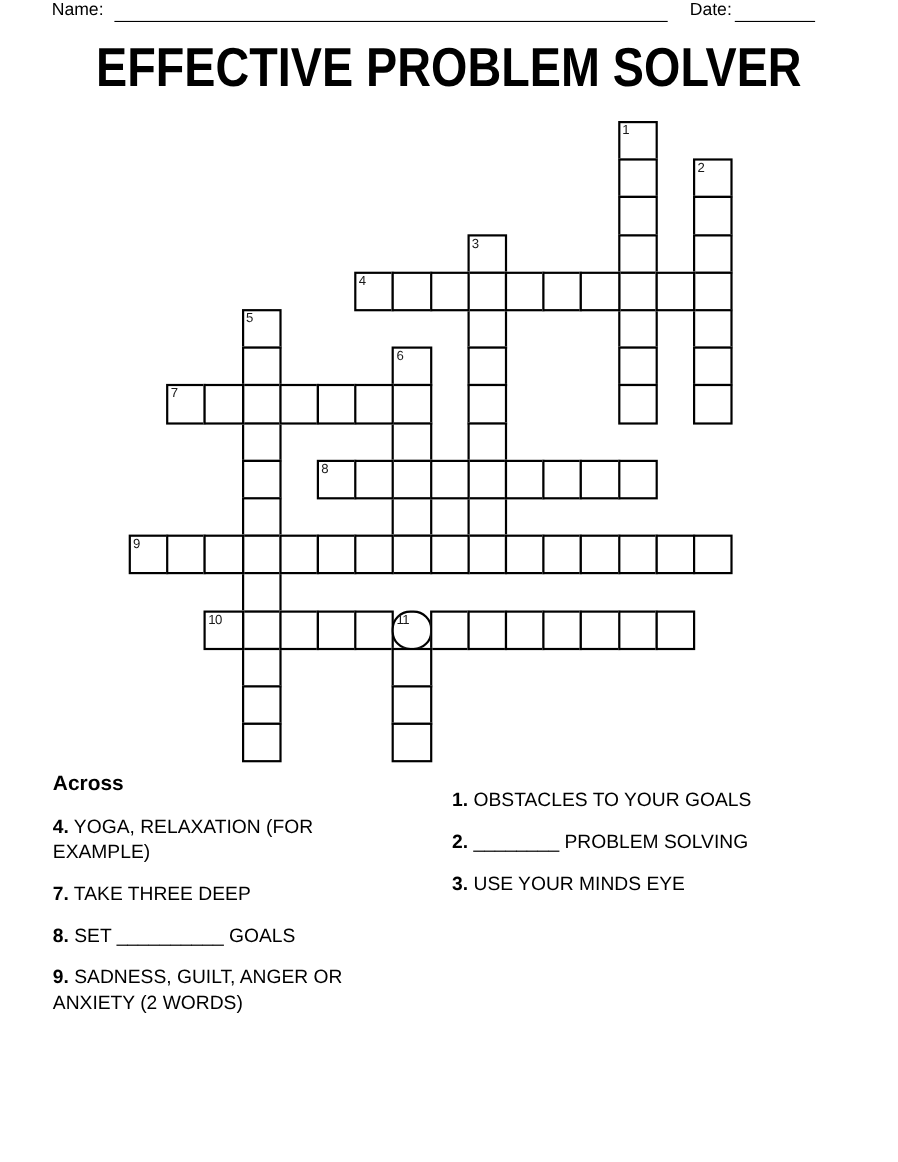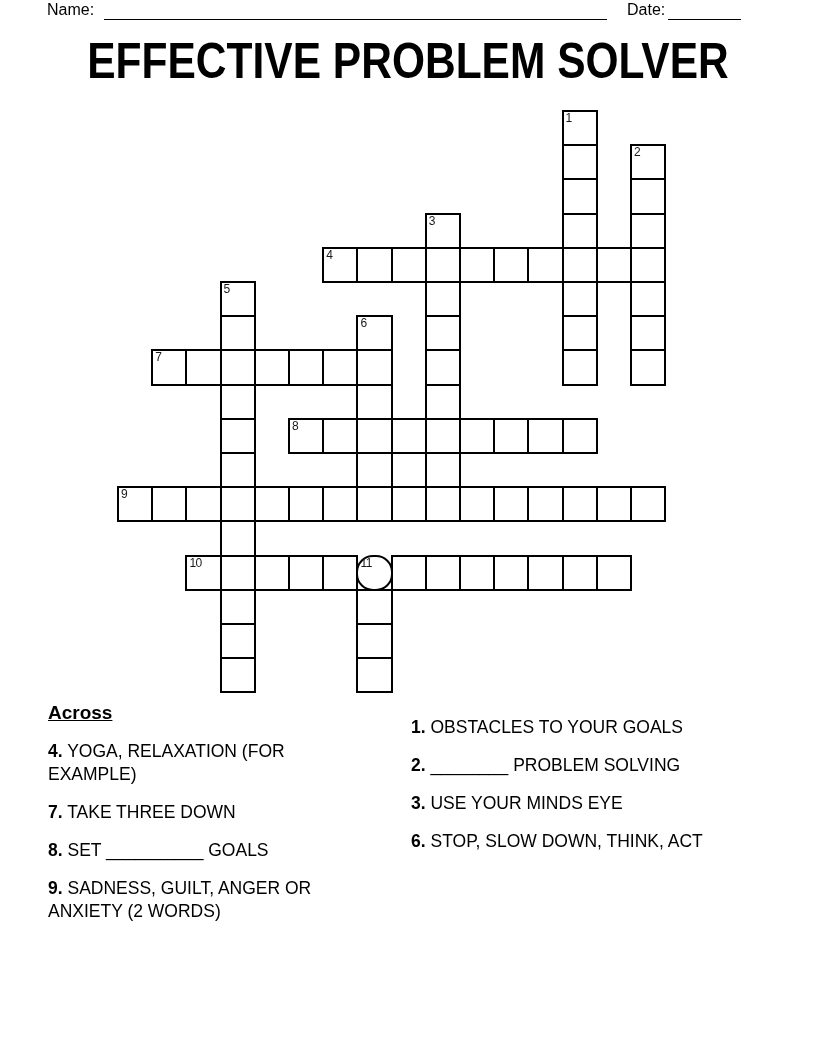--- a/index.html
+++ b/index.html
@@ -25,21 +25,21 @@
   }
   .cell-num{
     position:absolute;top:0px;left:2px;font-size:12px;line-height:12px;
     color:#1a1a1a;letter-spacing:-0.5px;
   }
   
   .clue-col{position:absolute;top:701px;}
   .clue-col.across{left:48px;width:300px;}
   .clue-col.down{left:411px;width:322px;}
   .clue-header{
-    font-size:19px;font-weight:bold;text-decoration:underline;
+    font-size:19px;font-weight:bold;
     margin:0 0 10px 0;line-height:24px;
   }
   .clue{font-size:17.5px;line-height:23px;margin:15px 0 7px 0;}
   .clue b{font-weight:bold;}
 </style>
 </head>
 <body>
 
 <div class="page">
 
@@ -161,28 +161,27 @@
       <div class="cell" style="left: 595.8px; top: 554.6px;"></div>
       <div class="cell" style="left: 356.4px; top: 588.8px;"></div>
       <div class="cell" style="left: 356.4px; top: 623px;"></div>
       <div class="cell" style="left: 356.4px; top: 657.2px;"></div>
     </div>
 
   <div class="clue-col across">
     <div class="clue-header">Across</div>
     <div id="across-list">
         <div class="clue"><b>4.</b><span> YOGA, RELAXATION (FOR EXAMPLE)</span></div>
-        <div class="clue"><b>7.</b><span> TAKE THREE DOWN</span></div>
+        <div class="clue"><b>7.</b><span> TAKE THREE DEEP</span></div>
         <div class="clue"><b>8.</b><span> SET __________ GOALS</span></div>
         <div class="clue"><b>9.</b><span> SADNESS, GUILT, ANGER OR ANXIETY (2 WORDS)</span></div>
       </div>
   </div>
 
   <div class="clue-col down">
     <div id="down-list">
         <div class="clue"><b>1.</b><span> OBSTACLES TO YOUR GOALS</span></div>
         <div class="clue"><b>2.</b><span> ________ PROBLEM SOLVING</span></div>
         <div class="clue"><b>3.</b><span> USE YOUR MINDS EYE</span></div>
-        <div class="clue"><b>6.</b><span> STOP, SLOW DOWN, THINK, ACT</span></div>
       </div>
   </div>
 
 </div>
 
 </body></html>

